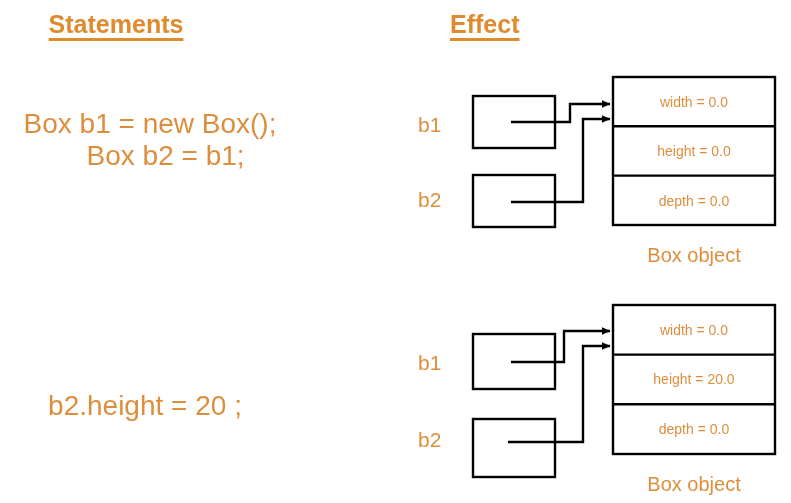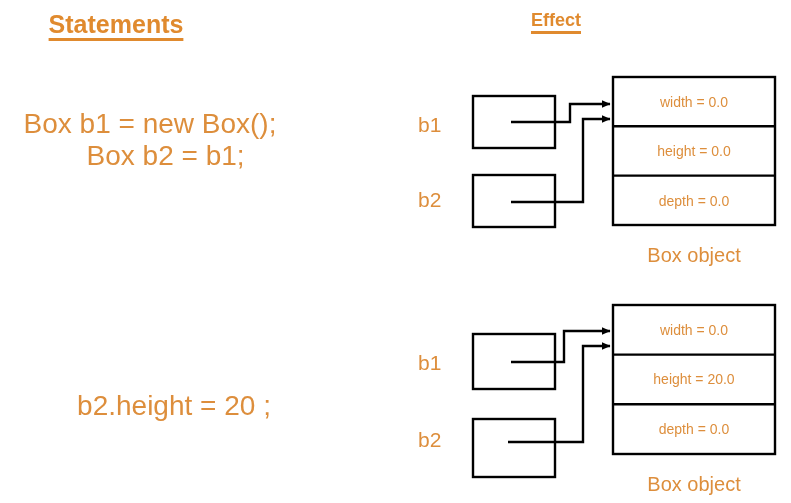--- a/index.html
+++ b/index.html
@@ -36,43 +36,41 @@
     left: 0;
     top: 6px;
     width: 232px;
     text-align: center;
     font-size: 25px;
   }
   #hdr-effect {
     left: 450px;
     top: 6px;
     width: 212px;
-    text-align: center;
-    font-size: 18px;
+    font-size: 25px;
   }
   
   .statement {
     position: absolute;
     color: #dd8e3c;
     font-size: 28px;
     line-height: 32px;
     white-space: pre;
   }
   #stmt-1 {
     left: 0;
     top: 104px;
     width: 300px;
     text-align: center;
   }
   #stmt-2 {
     left: 0;
     top: 386px;
     width: 290px;
     text-align: center;
-    padding-left: 29px;
   }
   
   svg.diagram {
     position: absolute;
     left: 0;
     top: 0;
     width: 791px;
     height: 503px;
     overflow: visible;
   }

